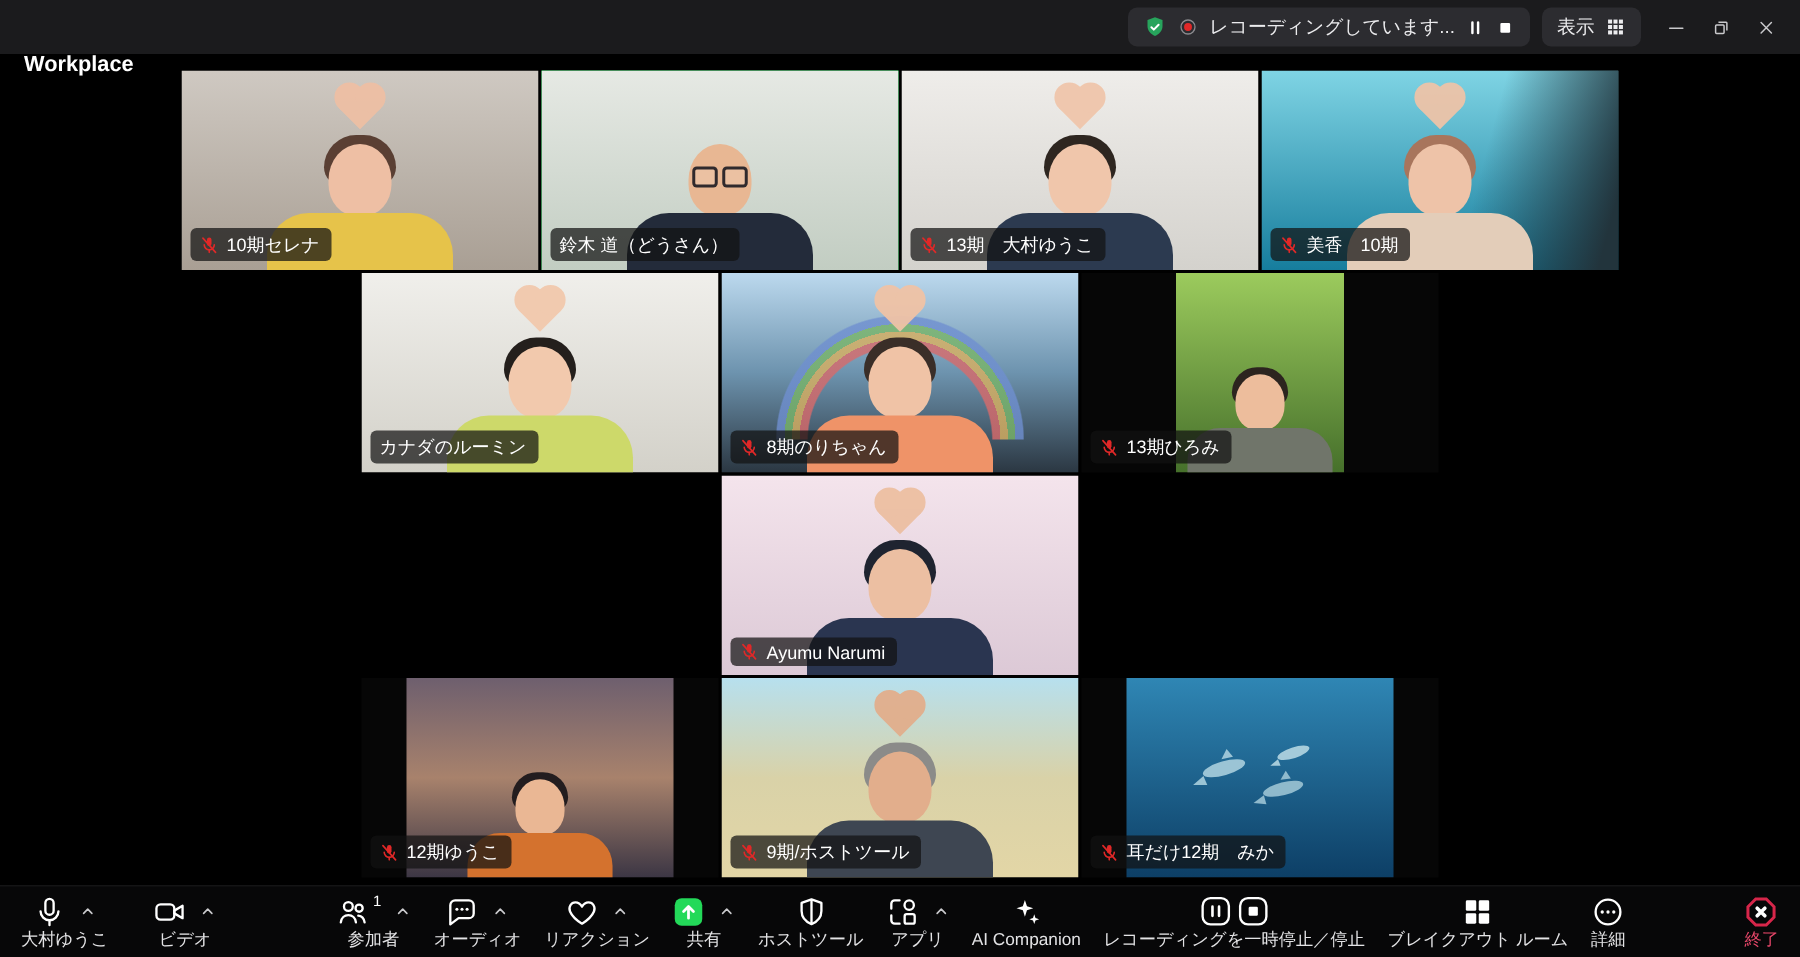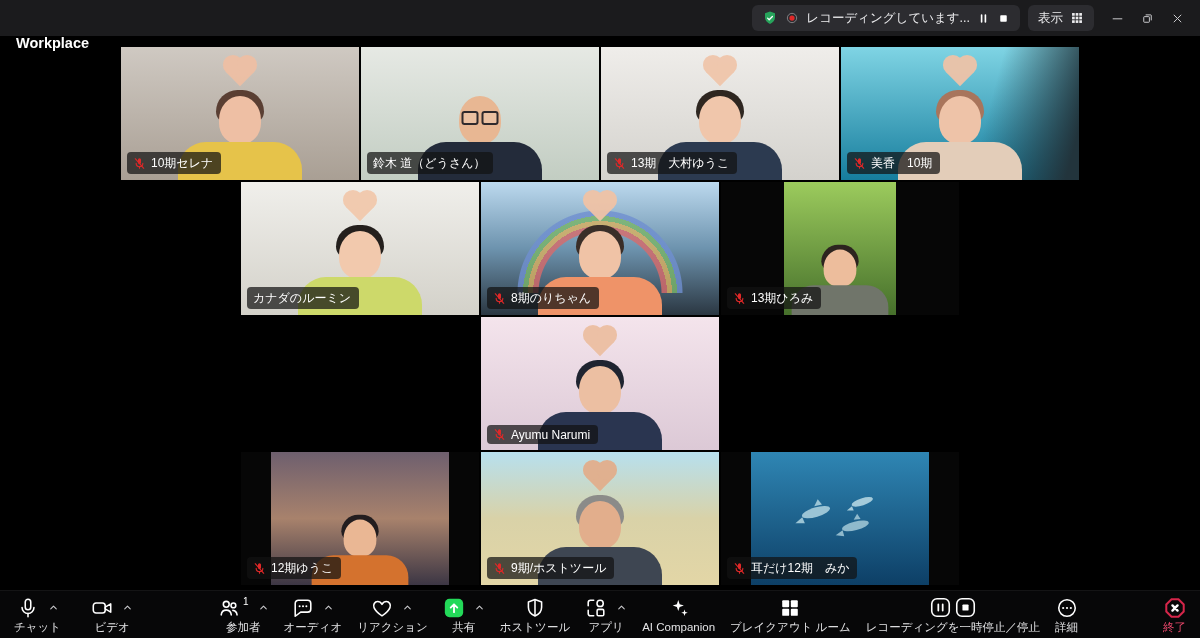--- a/index.html
+++ b/index.html
@@ -427,21 +427,21 @@
                 <path d="M5.5 11.5a6.5 6.5 0 0 0 13 0"></path>
                 <path d="M12 18v3.5"></path>
               </svg>
             </span>
             <span class="icon chev audio-options-chevron">
               <svg viewBox="0 0 24 24" fill="none" stroke="currentColor" stroke-width="2.4" stroke-linecap="round" stroke-linejoin="round">
                 <path d="M6 15l6-6 6 6"></path>
               </svg>
             </span>
           </div>
-          <div class="tb-label">チャット</div>
+          <div class="tb-label">大村ゆうこ</div>
         </div>
         <div class="tb-btn">
           <div class="tb-icon-row">
             <span class="icon tb-icon">
               <svg viewBox="0 0 24 24" fill="none" stroke="currentColor" stroke-width="1.7" stroke-linejoin="round">
                 <rect x="2.5" y="6.5" width="13" height="11" rx="3"></rect>
                 <path d="M15.5 11l6-3.5v9l-6-3.5z"></path>
               </svg>
             </span>
             <span class="icon chev video-options-chevron">
@@ -557,50 +557,50 @@
               <svg viewBox="0 0 24 24" fill="currentColor">
                 <path d="M11.2 3.2l1.5 4.6 4.6 1.5-4.6 1.5-1.5 4.6-1.5-4.6-4.6-1.5 4.6-1.5z"></path>
                 <path d="M18 13.6l.9 2.7 2.7.9-2.7.9-.9 2.7-.9-2.7-2.7-.9 2.7-.9z"></path>
               </svg>
             </span>
           </div>
           <div class="tb-label">AI Companion</div>
         </div>
         <div class="tb-btn">
           <div class="tb-icon-row">
+            <span class="icon tb-mini">
+              <svg viewBox="0 0 24 24" fill="none">
+                <rect x="2" y="2" width="20" height="20" rx="6" stroke="#fff" stroke-width="1.8"></rect>
+                <path d="M9.5 8.5v7M14.5 8.5v7" stroke="#fff" stroke-width="2" stroke-linecap="round"></path>
+              </svg>
+            </span>
+            <span class="icon tb-mini">
+              <svg viewBox="0 0 24 24" fill="none">
+                <rect x="2" y="2" width="20" height="20" rx="6" stroke="#fff" stroke-width="1.8"></rect>
+                <rect x="8.5" y="8.5" width="7" height="7" rx="1" fill="#fff"></rect>
+              </svg>
+            </span>
+          </div>
+          <div class="tb-label">レコーディングを一時停止／停止</div>
+        </div>
+        <div class="tb-btn">
+          <div class="tb-icon-row">
             <span class="icon tb-icon">
               <svg viewBox="0 0 24 24" fill="currentColor">
                 <rect x="3.5" y="3.5" width="7.6" height="7.6" rx="1"></rect>
                 <rect x="12.9" y="3.5" width="7.6" height="7.6" rx="1"></rect>
                 <rect x="3.5" y="12.9" width="7.6" height="7.6" rx="1"></rect>
                 <rect x="12.9" y="12.9" width="7.6" height="7.6" rx="1"></rect>
               </svg>
             </span>
           </div>
           <div class="tb-label">ブレイクアウト ルーム</div>
         </div>
         <div class="tb-btn">
           <div class="tb-icon-row">
-            <span class="icon tb-mini">
-              <svg viewBox="0 0 24 24" fill="none">
-                <rect x="2" y="2" width="20" height="20" rx="6" stroke="#fff" stroke-width="1.8"></rect>
-                <path d="M9.5 8.5v7M14.5 8.5v7" stroke="#fff" stroke-width="2" stroke-linecap="round"></path>
-              </svg>
-            </span>
-            <span class="icon tb-mini">
-              <svg viewBox="0 0 24 24" fill="none">
-                <rect x="2" y="2" width="20" height="20" rx="6" stroke="#fff" stroke-width="1.8"></rect>
-                <rect x="8.5" y="8.5" width="7" height="7" rx="1" fill="#fff"></rect>
-              </svg>
-            </span>
-          </div>
-          <div class="tb-label">レコーディングを一時停止／停止</div>
-        </div>
-        <div class="tb-btn">
-          <div class="tb-icon-row">
             <span class="icon tb-icon">
               <svg viewBox="0 0 24 24" fill="none" stroke="currentColor" stroke-width="1.7">
                 <circle cx="12" cy="12" r="9"></circle>
                 <circle cx="7.8" cy="12" r="1.2" fill="currentColor" stroke="none"></circle>
                 <circle cx="12" cy="12" r="1.2" fill="currentColor" stroke="none"></circle>
                 <circle cx="16.2" cy="12" r="1.2" fill="currentColor" stroke="none"></circle>
               </svg>
             </span>
           </div>
           <div class="tb-label">詳細</div>

